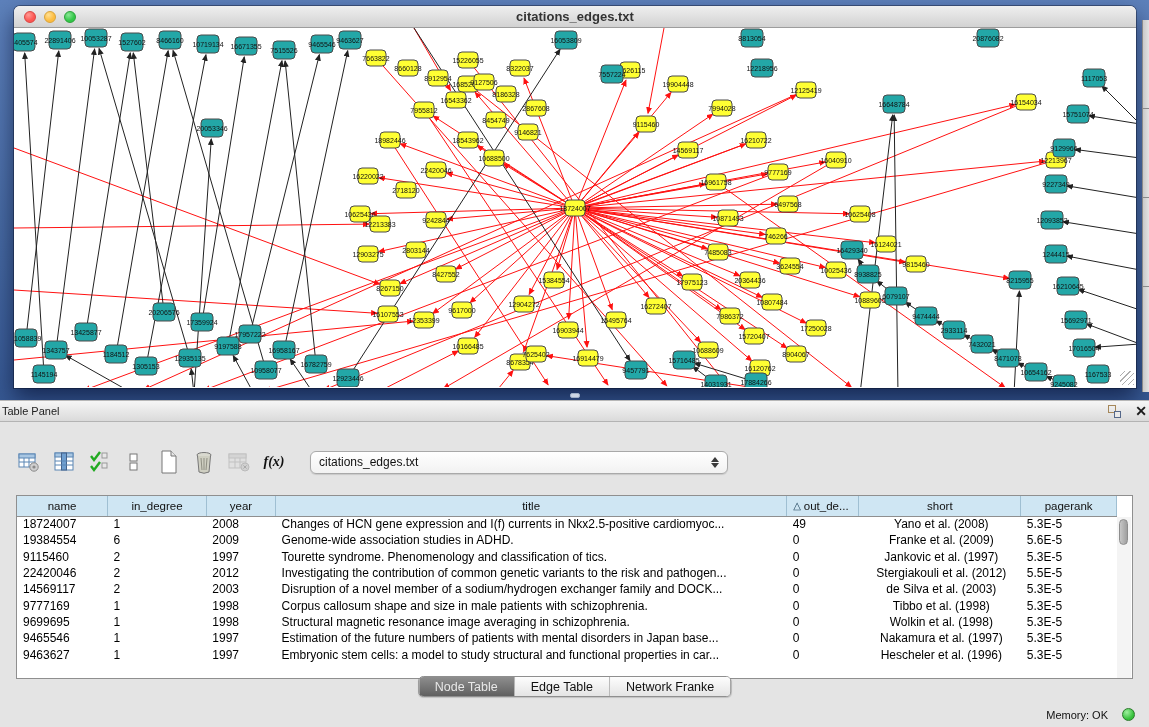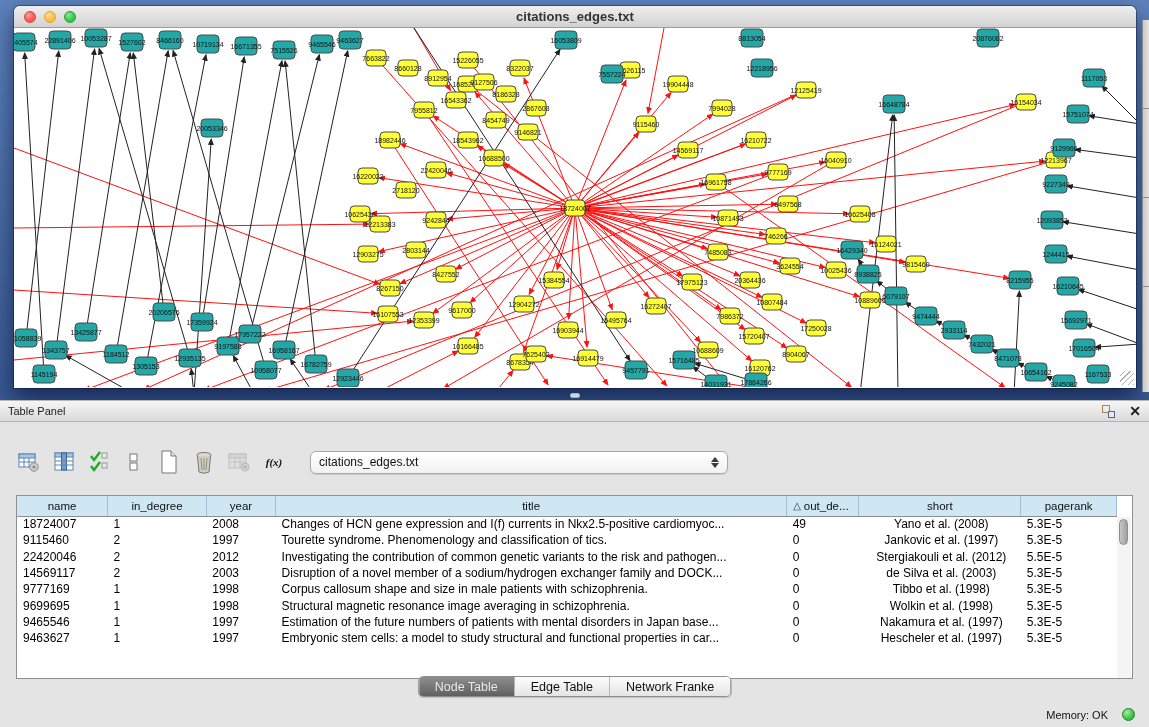--- a/index.html
+++ b/index.html
@@ -32,31 +32,31 @@
   .edge-sliver i { display:block; height:1px; background:#8a8a8a; margin-top:88px; }
 
   
   .splitter-handle { position:absolute; left:570px; top:393px; width:10px; height:5px;
     border-radius:2px; background:#cdd6e4; border:1px solid #9fb0c8; }
 
   
   .table-panel { position:absolute; left:0; top:400px; width:1149px; height:327px;
     background:#e4e4e4; border-top:1px solid #b7b7b7; }
   .tp-header { height:21px; background:linear-gradient(180deg,#f6f6f6,#dadada);
-    border-bottom:1px solid #b3b3b3; display:flex; align-items:center; padding:0 8px; }
+    border-bottom:1px solid #b3b3b3; display:flex; align-items:center; padding:0 2px; }
   .tp-title { font-size:11px; color:#222; flex:1; }
   .float-icon { width:13px; height:13px; position:relative; margin-right:14px; cursor:default; }
   .float-icon .sq1 { position:absolute; left:0; top:0; width:8px; height:8px; border:1px solid #a5875a; }
   .float-icon .sq2 { position:absolute; right:0; bottom:0; width:7px; height:7px; border:1px solid #55688a; background:#e9e9e9; }
   .close-icon { font-size:14px; font-weight:bold; color:#1a1a1a; line-height:14px; cursor:default; }
 
   .tp-toolbar { position:absolute; left:16px; top:44px; height:34px; display:flex; align-items:center; gap:9px; }
   .tbtn { width:26px; height:26px; display:flex; align-items:center; justify-content:center; }
   .tbtn svg { display:block; }
-  .fx { font-family:"Liberation Serif", serif; font-style:italic; font-weight:bold; font-size:11px; color:#111; }
+  .fx { font-family:"Liberation Serif", serif; font-style:italic; font-weight:bold; font-size:14px; color:#111; }
   .net-select { margin-left:14px; width:418px; height:23px; background:linear-gradient(180deg,#ffffff,#f2f2f2);
     border:1px solid #a9a9a9; border-radius:6px; display:flex; align-items:center;
     padding:0 8px; font-size:12px; color:#111; box-shadow:0 1px 1px rgba(0,0,0,.12); }
   .net-select .val { flex:1; }
   .spin { display:flex; flex-direction:column; align-items:center; gap:1px; }
   .spin b { width:0; height:0; border-left:4px solid transparent; border-right:4px solid transparent; }
   .spin .up { border-bottom:5px solid #3a3a3a; }
   .spin .dn { border-top:5px solid #3a3a3a; }
 
   
@@ -862,20 +862,29 @@
           <tr>
             <td>18724007</td>
             <td>1</td>
             <td>2008</td>
             <td>Changes of HCN gene expression and I(f) currents in Nkx2.5-positive cardiomyoc...</td>
             <td>49</td>
             <td class="c-center">Yano et al. (2008)</td>
             <td>5.3E-5</td>
           </tr>
           <tr>
+            <td>19384554</td>
+            <td>6</td>
+            <td>2009</td>
+            <td>Genome-wide association studies in ADHD.</td>
+            <td>0</td>
+            <td class="c-center">Franke et al. (2009)</td>
+            <td>5.6E-5</td>
+          </tr>
+          <tr>
             <td>9115460</td>
             <td>2</td>
             <td>1997</td>
             <td>Tourette syndrome. Phenomenology and classification of tics.</td>
             <td>0</td>
             <td class="c-center">Jankovic et al. (1997)</td>
             <td>5.3E-5</td>
           </tr>
           <tr>
             <td>22420046</td>
@@ -921,21 +930,21 @@
             <td>0</td>
             <td class="c-center">Nakamura et al. (1997)</td>
             <td>5.3E-5</td>
           </tr>
           <tr>
             <td>9463627</td>
             <td>1</td>
             <td>1997</td>
             <td>Embryonic stem cells: a model to study structural and functional properties in car...</td>
             <td>0</td>
-            <td class="c-center">Hescheler et al. (1997)</td>
+            <td class="c-center">Hescheler et al. (1996)</td>
             <td>5.3E-5</td>
           </tr>
         </tbody>
     </table>
     <div class="vscroll">
       <div class="thumb"></div>
     </div>
   </div>
 
   <div class="seg" id="tabseg">

